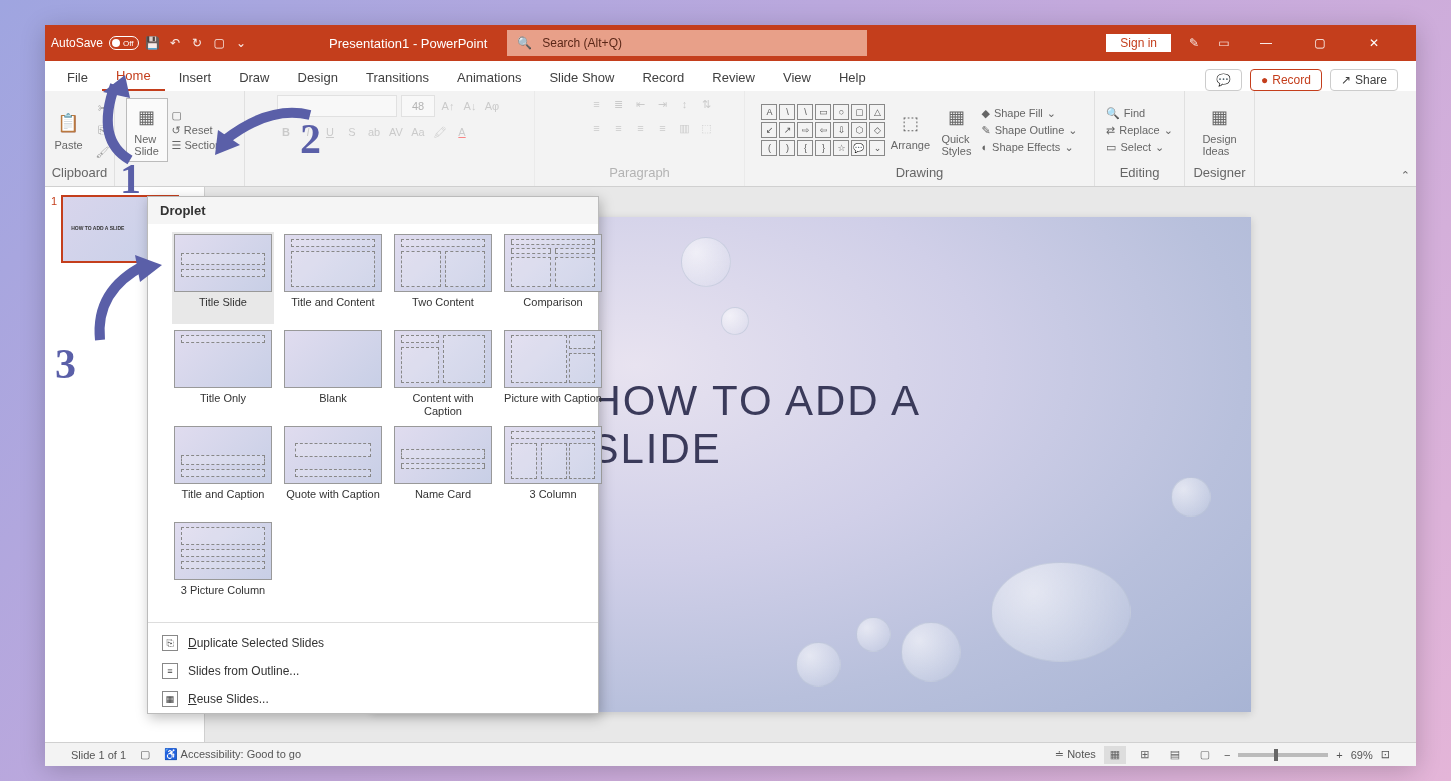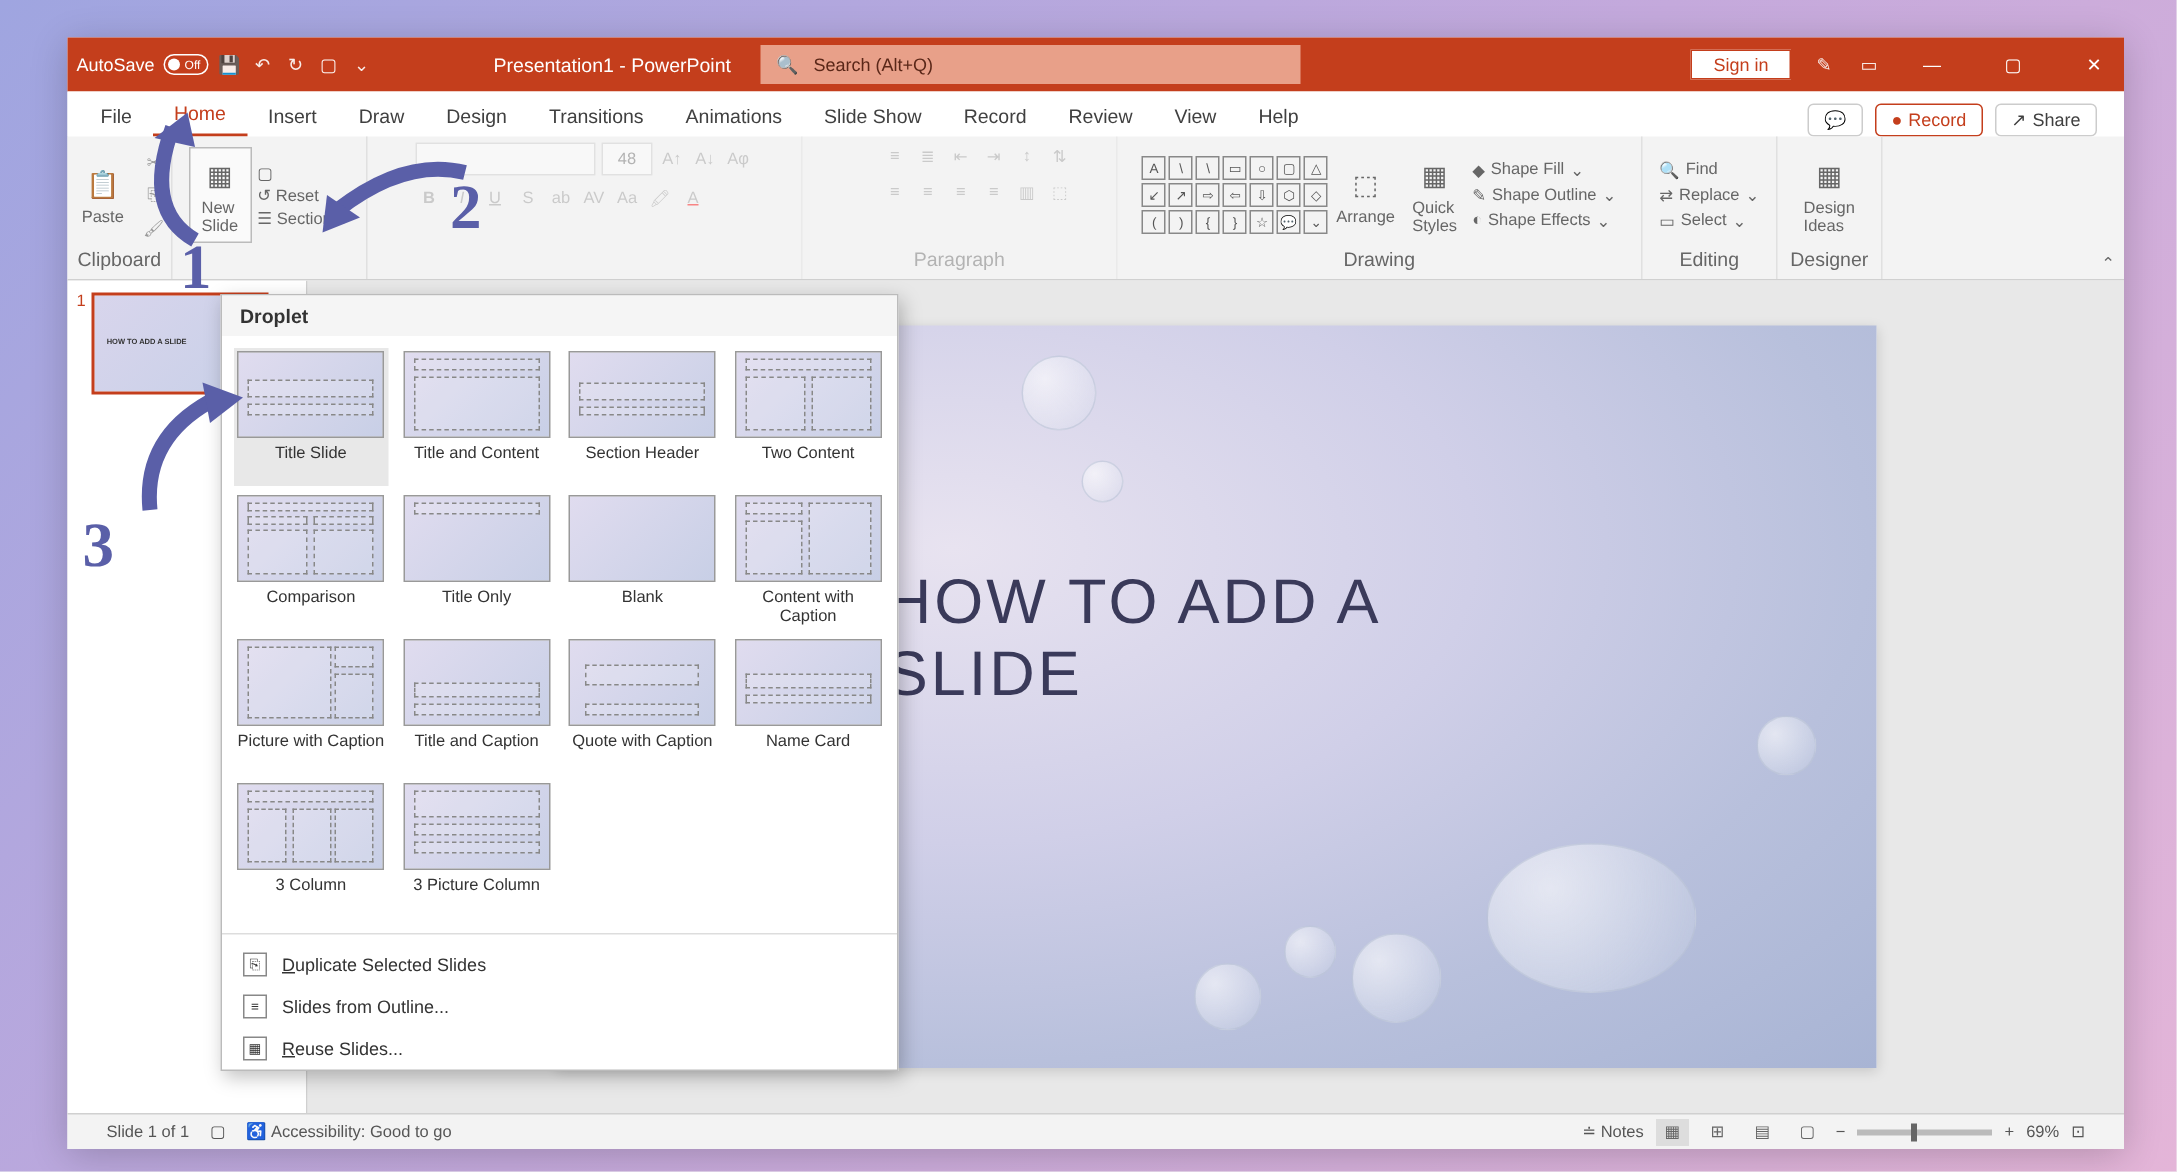--- a/index.html
+++ b/index.html
@@ -8,21 +8,21 @@
 .titlebar { height: 36px; background: #c43e1c; display: flex; align-items: center; color: #fff; font-size: 12px; }
 .titlebar .left { display: flex; align-items: center; gap: 6px; padding-left: 6px; }
 .autosave { display: flex; align-items: center; gap: 6px; }
 .toggle { width: 30px; height: 14px; border: 1px solid #fff; border-radius: 8px; position: relative; display:flex; align-items:center; }
 .toggle .knob { width: 8px; height: 8px; background:#fff; border-radius:50%; margin-left:2px;}
 .toggle .txt { font-size:8px; margin-left:3px;}
 .qat-icon { width:16px; height:16px; display:inline-flex; align-items:center; justify-content:center; color:#fff; opacity:0.9; cursor:pointer; }
 .titlecenter { flex:0 0 auto; margin-left: 80px; display:flex; align-items:center; gap:20px;}
 .apptitle { font-size: 13px; }
 .search { background:#e8a089; height:26px; width:360px; display:flex; align-items:center; padding:0 10px; gap:10px; color:#5a2718;}
-.titleright { margin-left:auto; display:flex; align-items:center; gap:14px; padding-right:0;}
+.titleright { margin-left:auto; display:flex; align-items:center; gap:14px; padding-right:22px;}
 .signin { background:#fff; color:#c43e1c; padding:2px 14px; font-size:12px; border:1px solid #c43e1c;}
 .win-btn { width:40px; height:36px; display:flex; align-items:center; justify-content:center; color:#fff; cursor:pointer;}
 .tabs { height:30px; background:#fff; display:flex; align-items:flex-end; padding:0 8px; gap:0; border-bottom: none; font-size:13px; color:#404040;}
 .tab { padding: 6px 14px; cursor:pointer; }
 .tab.active { color:#c43e1c; border-bottom:2px solid #c43e1c; }
 .tabs-right { margin-left:auto; display:flex; align-items:center; gap:8px; padding-right:10px;}
 .btn-pill { border:1px solid #ccc; border-radius:4px; padding:3px 10px; font-size:12px; display:flex; align-items:center; gap:4px; cursor:pointer;}
 .btn-record { color:#c43e1c; border-color:#c43e1c;}
 .ribbon { height:96px; background:#f3f3f3; border-bottom:1px solid #d0d0d0; display:flex; position:relative; font-size:11px; color:#666;}
 .group { border-right:1px solid #e0e0e0; padding:4px 8px; display:flex; flex-direction:column; justify-content:space-between; align-items:center;}
@@ -42,21 +42,21 @@
 .thumb { display:flex; gap:4px;}
 .thumb-num { font-size:11px; color:#c43e1c; }
 .thumb-img { width:118px; height:68px; border:2px solid #c43e1c; background:linear-gradient(135deg,#d8d5ec,#c8d0e8); position:relative;}
 .thumb-img .tiny { position:absolute; top:28px; left:8px; font-size:5px; color:#333; font-weight:bold;}
 .slide-area { flex:1; display:flex; align-items:center; justify-content:center; padding:20px;}
 .slide { width:880px; height:495px; background:radial-gradient(ellipse at 30% 30%, #e8e3f0 0%, #d0cfe8 40%, #b8c0dc 70%, #a8b4d4 100%); position:relative; box-shadow:0 2px 8px rgba(0,0,0,0.15);}
 .slide-title { position:absolute; top:42%; left:50%; transform:translate(-50%,-50%); font-family:"Century Gothic","Segoe UI",sans-serif; font-size:42px; letter-spacing:2px; color:#3a3a5a; font-weight:400;}
 .bubble { position:absolute; border-radius:50%; background:radial-gradient(circle at 30% 30%, rgba(255,255,255,0.6), rgba(200,210,230,0.2)); border:1px solid rgba(180,190,210,0.5);}
 .dropdown { position:absolute; top:196px; left:147px; width:452px; background:#fff; border:1px solid #bbb; box-shadow:2px 4px 12px rgba(0,0,0,0.25); z-index:10; font-size:12px;}
 .dd-title { font-weight:bold; padding:6px 12px; background:#f5f5f5; font-size:13px; color:#333;}
-.dd-grid { display:grid; grid-template-columns:repeat(4,1fr); gap:4px 8px; padding:8px 8px 4px;}
+.dd-grid { display:grid; grid-template-columns:repeat(4,1fr); gap:4px 8px; padding:8px 24px 4px;}
 .dd-cell { display:flex; flex-direction:column; align-items:center; gap:4px; cursor:pointer; padding:2px;}
 .dd-cell.hl { background:#e8e8e8;}
 .dd-thumb { width:98px; height:58px; background:linear-gradient(135deg,#e0dcef,#c8cfe6); border:1px solid #999; position:relative; overflow:hidden;}
 .ph { position:absolute; border:1px dashed #888; background:rgba(255,255,255,0.15);}
 .dd-lbl { font-size:11px; color:#333; text-align:center; line-height:1.2; min-height:26px;}
 .dd-sep { height:1px; background:#ddd; margin:6px 0;}
 .dd-item { padding:6px 14px; display:flex; align-items:center; gap:10px; cursor:pointer; color:#333;}
 .dd-item .ic { width:16px; height:16px; border:1px solid #888; display:flex; align-items:center; justify-content:center; font-size:9px;}
 .dd-item .ul { text-decoration:underline; text-decoration-color:#333;}
 .statusbar { height:24px; background:#f3f3f3; border-top:1px solid #d0d0d0; display:flex; align-items:center; font-size:11px; color:#555; padding:0 26px; gap:14px;}
@@ -331,27 +331,20 @@
       </div>
     <div class="dd-cell">
         <div class="dd-thumb">
           <div class="ph" style="top:4px;left:6px;right:6px;height:8px;"></div>
           <div class="ph" style="top:16px;left:6px;right:6px;bottom:4px;"></div>
         </div>
         <span class="dd-lbl">Title and Content</span>
       </div>
     <div class="dd-cell">
         <div class="dd-thumb">
-          <div class="ph" style="top:20px;left:6px;right:6px;height:12px;"></div>
-          <div class="ph" style="top:36px;left:6px;right:6px;height:6px;"></div>
-        </div>
-        <span class="dd-lbl">Section Header</span>
-      </div>
-    <div class="dd-cell">
-        <div class="dd-thumb">
           <div class="ph" style="top:4px;left:6px;right:6px;height:8px;"></div>
           <div class="ph" style="top:16px;left:6px;width:40px;bottom:4px;"></div>
           <div class="ph" style="top:16px;right:6px;width:40px;bottom:4px;"></div>
         </div>
         <span class="dd-lbl">Two Content</span>
       </div>
     <div class="dd-cell">
         <div class="dd-thumb">
           <div class="ph" style="top:4px;left:6px;right:6px;height:6px;"></div>
           <div class="ph" style="top:13px;left:6px;width:40px;height:6px;"></div>

